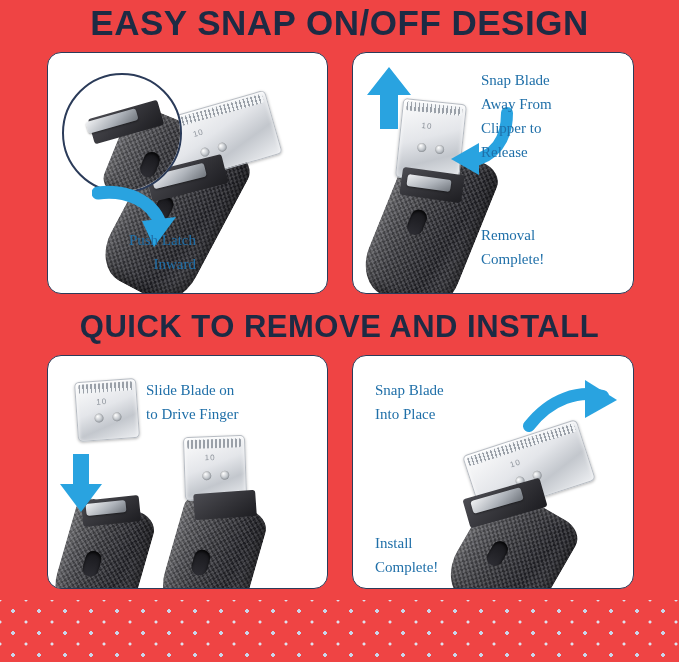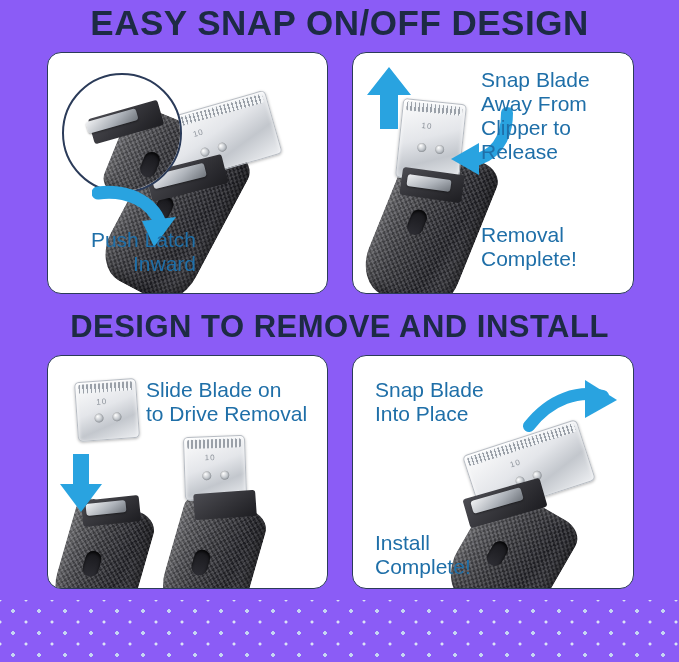--- a/index.html
+++ b/index.html
@@ -11,21 +11,21 @@
     width: 679px;
     height: 662px;
     position: relative;
     overflow: hidden;
     font-family: "Liberation Sans", sans-serif;
   }
 
   .page {
     position: absolute;
     inset: 0;
-    background: #8b5cf6;
+    background: #ef4444;
   }
 
   
   .heading {
     position: absolute;
     left: 0;
     width: 679px;
     text-align: center;
     color: #1d2b44;
     font-weight: 700;
@@ -52,23 +52,23 @@
     overflow: hidden;
   }
   #panel-push-latch   { left: 47px;  top: 52px;  width: 279px; height: 240px; }
   #panel-snap-away    { left: 352px; top: 52px;  width: 280px; height: 240px; }
   #panel-slide-blade  { left: 47px;  top: 355px; width: 279px; height: 232px; }
   #panel-snap-into    { left: 352px; top: 355px; width: 280px; height: 232px; }
 
   .panel-caption {
     position: absolute;
     color: #1f6fa8;
-    font-size: 21px;
+    font-size: 15px;
     line-height: 24px;
-    font-family: Liberation Sans, sans-serif;
+    font-family: Liberation Serif, serif;
     white-space: pre-line;
   }
 
   
   #cap-push-latch   { left: 8px;  top: 175px; width: 140px; text-align: right; }
   #cap-snap-away    { left: 128px; top: 15px;  width: 148px; text-align: left; }
   #cap-removal      { left: 128px; top: 170px; width: 148px; text-align: left; }
   #cap-slide-blade  { left: 98px; top: 22px;  width: 178px; text-align: left; }
   #cap-snap-into    { left: 22px; top: 22px;  width: 150px; text-align: left; }
   #cap-install      { left: 22px; top: 175px; width: 150px; text-align: left; }
@@ -238,21 +238,21 @@
     </svg>
 
     <div class="panel-caption" id="cap-snap-away">Snap Blade
 Away From
 Clipper to
 Release</div>
     <div class="panel-caption" id="cap-removal">Removal
 Complete!</div>
   </div>
 
-  <div class="heading" id="heading-2">DESIGN TO REMOVE AND INSTALL</div>
+  <div class="heading" id="heading-2">QUICK TO REMOVE AND INSTALL</div>
 
   <div class="panel" id="panel-slide-blade">
 
     <div class="clipper" style="left:30px; top:150px; width:82px; height:120px; transform: rotate(16deg); transform-origin:50% 0%;"></div>
     <div class="latch-dark" style="left:34px; top:142px; width:58px; height:26px; transform: rotate(-6deg);"></div>
     <div class="latch" style="left:38px; top:146px; width:40px; height:12px; transform: rotate(-6deg);"></div>
 
     <div class="blade" style="left:28px; top:24px; width:60px; height:58px; transform: rotate(-4deg);">
       <div class="teeth" style="top:2px;"></div>
       <div class="stamp" style="left:20px; top:16px;">10</div>
@@ -271,21 +271,21 @@
         <div class="screw"></div>
       </div>
     </div>
     <div class="latch-dark" style="left:146px; top:136px; width:62px; height:26px; transform: rotate(-4deg);"></div>
 
     <svg class="arrow" style="left:10px; top:96px;" width="46" height="62" viewBox="0 0 46 62">
       <polygon points="23,60 44,32 31,32 31,2 15,2 15,32 2,32" fill="#29a3e0"></polygon>
     </svg>
 
     <div class="panel-caption" id="cap-slide-blade">Slide Blade on
-to Drive Removal</div>
+to Drive Finger</div>
   </div>
 
   <div class="panel" id="panel-snap-into">
 
     <div class="clipper" style="left:138px; top:150px; width:100px; height:120px; transform: rotate(30deg); transform-origin:50% 0%;"></div>
 
     <div class="blade" style="left:116px; top:80px; width:118px; height:62px; transform: rotate(-18deg);">
       <div class="teeth" style="top:2px;"></div>
       <div class="stamp" style="left:42px; top:18px;">10</div>
       <div class="screws" style="left:42px; top:36px;">

